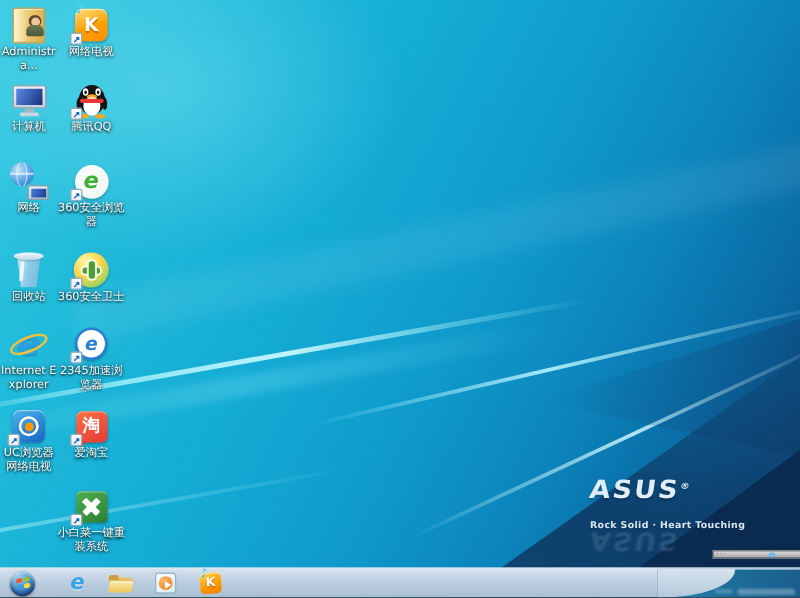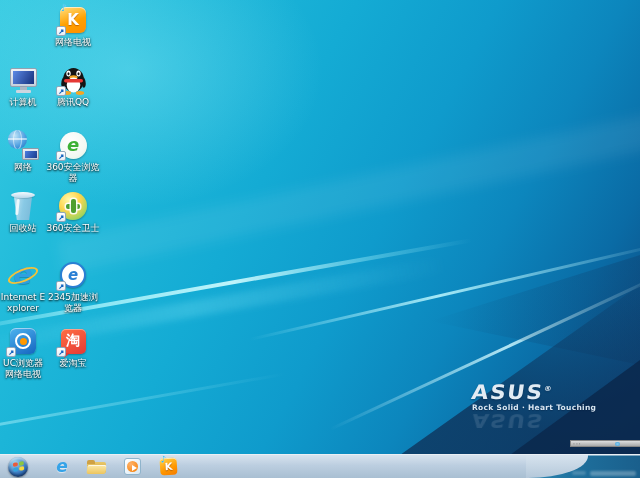--- a/index.html
+++ b/index.html
@@ -30,29 +30,29 @@
     background:rgba(11,40,76,.85);clip-path:polygon(100% 0,100% 100%,0 100%);}
   .wedge3{position:absolute;right:0;top:255px;width:210px;height:110px;
     background:linear-gradient(to right,transparent,rgba(13,60,105,.35));
     clip-path:polygon(100% 0,100% 100%,0 60%);}
   
   .brand{position:absolute;left:472px;top:379px;width:120px;}
   .brand-logo{font-size:20px;font-weight:bold;letter-spacing:1.5px;color:#e2ecf4;line-height:20px;
     transform:skewX(-8deg) scaleX(1.08);transform-origin:left center;
     text-shadow:0 1px 2px rgba(0,25,55,.4);white-space:nowrap;}
   .brand-reg{font-size:7px;vertical-align:super;letter-spacing:0;}
-  .brand-tag{margin-top:1px;font-size:7.5px;font-weight:bold;color:#d9e6f1;letter-spacing:.3px;
+  .brand-tag{margin-top:13px;font-size:7.5px;font-weight:bold;color:#d9e6f1;letter-spacing:.3px;
     white-space:nowrap;text-shadow:0 1px 1px rgba(0,25,55,.35);}
   .brand-reflect{margin-top:0px;font-size:20px;font-weight:bold;letter-spacing:1.5px;color:#e2ecf4;
     transform:scaleY(-1) skewX(8deg) scaleX(1.08);transform-origin:left center;opacity:.13;
     filter:blur(.6px);white-space:nowrap;line-height:18px;}
   
   .cell{position:absolute;display:flex;flex-direction:column;align-items:center;cursor:default;}
   .col1{left:0;width:46px;}  .col2{left:46px;width:54px;}  .col3{left:95px;width:50px;}
-  .r1{top:4px;} .r2{top:64px;} .r3{top:129px;} .r4{top:190px;} .r5{top:259px;} .r6{top:325px;} .r7{top:389px;}
+  .r1{top:4px;} .r2{top:64px;} .r3{top:129px;} .r4{top:200px;} .r5{top:259px;} .r6{top:325px;} .r7{top:389px;}
   .ic{position:relative;width:34px;height:32px;display:flex;align-items:center;justify-content:center;}
   .label{margin-top:1px;font-size:9px;line-height:11px;color:#fff;text-align:center;max-width:100%;
     text-shadow:0 1px 2px rgba(0,0,0,.9),0 0 3px rgba(0,0,0,.55);word-break:break-all;}
   .sc{position:absolute;left:0;bottom:0;width:10px;height:10px;background:linear-gradient(#ffffff,#e7eef5);
     border:1px solid #8fa8bc;border-radius:2px;box-sizing:border-box;display:flex;align-items:center;justify-content:center;}
   
   .adm-folder{position:relative;width:24px;height:27px;border-radius:2px;border:1px solid #c9a04e;
     background:linear-gradient(100deg,#f6e39b,#e9c469 55%,#d9ac4a);box-shadow:inset 1px 1px 0 rgba(255,255,255,.55);}
   .adm-flap{position:absolute;left:1px;top:1px;width:9px;height:25px;background:linear-gradient(90deg,#fdf3c8,#eed083);border-radius:1px;}
   .p-hair{position:absolute;right:2px;top:5px;width:10px;height:9px;border-radius:50% 50% 40% 40%;background:#5d4631;}
@@ -209,20 +209,31 @@
     <div class="wedge3"></div>
     <div class="wedge1"></div>
     <div class="wedge2"></div>
     <div class="brand">
       <div class="brand-logo"><span>ASUS</span><span class="brand-reg">®</span></div>
       <div class="brand-tag">Rock Solid · Heart Touching</div>
       <div class="brand-reflect">ASUS</div>
     </div>
   </div>
 
+  <div class="cell col1 r1">
+    <div class="ic">
+      <div class="adm-folder">
+          <div class="adm-flap"></div>
+        <div class="p-hair"></div>
+          <div class="p-face"></div>
+          <div class="p-body"></div>
+        </div>
+    </div>
+    <div class="label">Administra...</div>
+  </div>
 
   <div class="cell col1 r3">
     <div class="ic">
       <div class="net-globe"></div>
       <div class="net-mon">
           <div class="net-scr"></div>
         </div>
     </div>
     <div class="label">网络</div>
   </div>
@@ -357,20 +368,31 @@
         </div>
       <span class="sc">
           <svg width="7" height="7" viewBox="0 0 10 10">
             <path d="M2 8 L7 3 M4.2 3 H7 V5.8" stroke="#1565c0" stroke-width="1.6" fill="none"></path>
           </svg>
         </span>
     </div>
     <div class="label">爱淘宝</div>
   </div>
 
+  <div class="cell col2 r7">
+    <div class="ic">
+      <div class="xbc"></div>
+      <span class="sc">
+          <svg width="7" height="7" viewBox="0 0 10 10">
+            <path d="M2 8 L7 3 M4.2 3 H7 V5.8" stroke="#1565c0" stroke-width="1.6" fill="none"></path>
+          </svg>
+        </span>
+    </div>
+    <div class="label">小白菜一键重装系统</div>
+  </div>
 
 
   <div class="minibar">
     <span class="dots">···</span>
     <span class="knob"></span>
   </div>
 
   <div class="taskbar">
     <div class="tb-teal"></div>
     <div class="tb-cap"></div>

